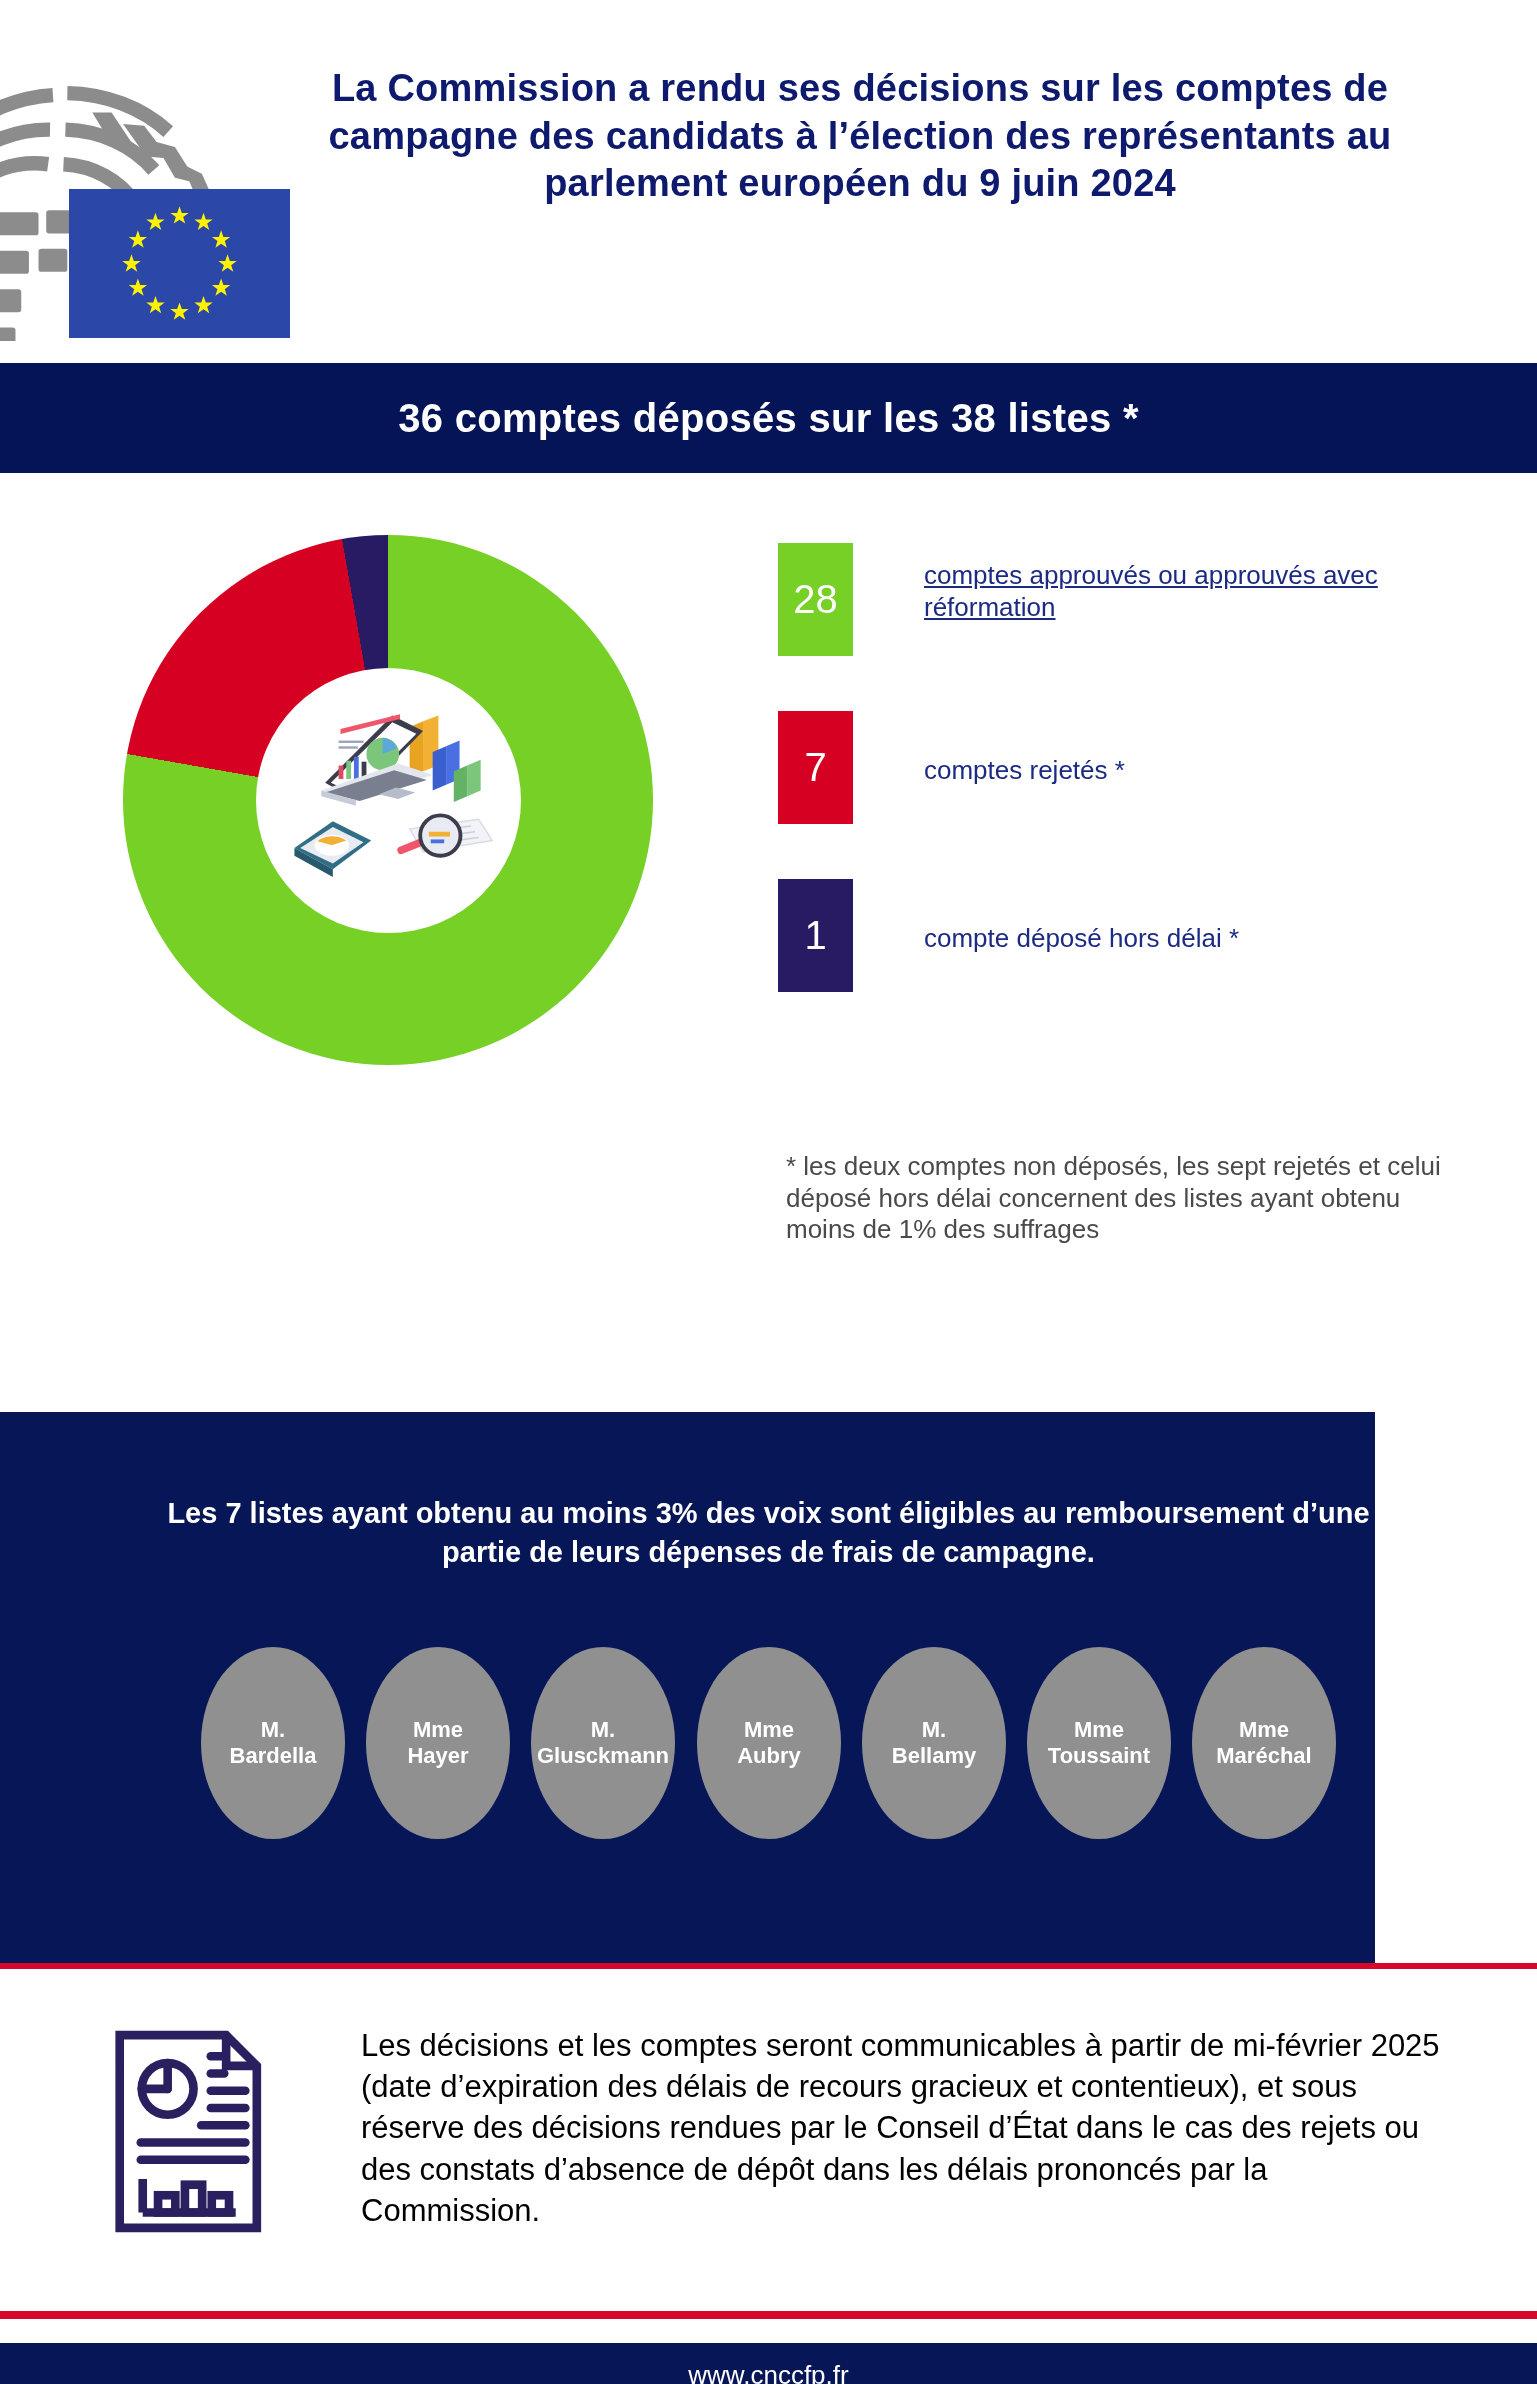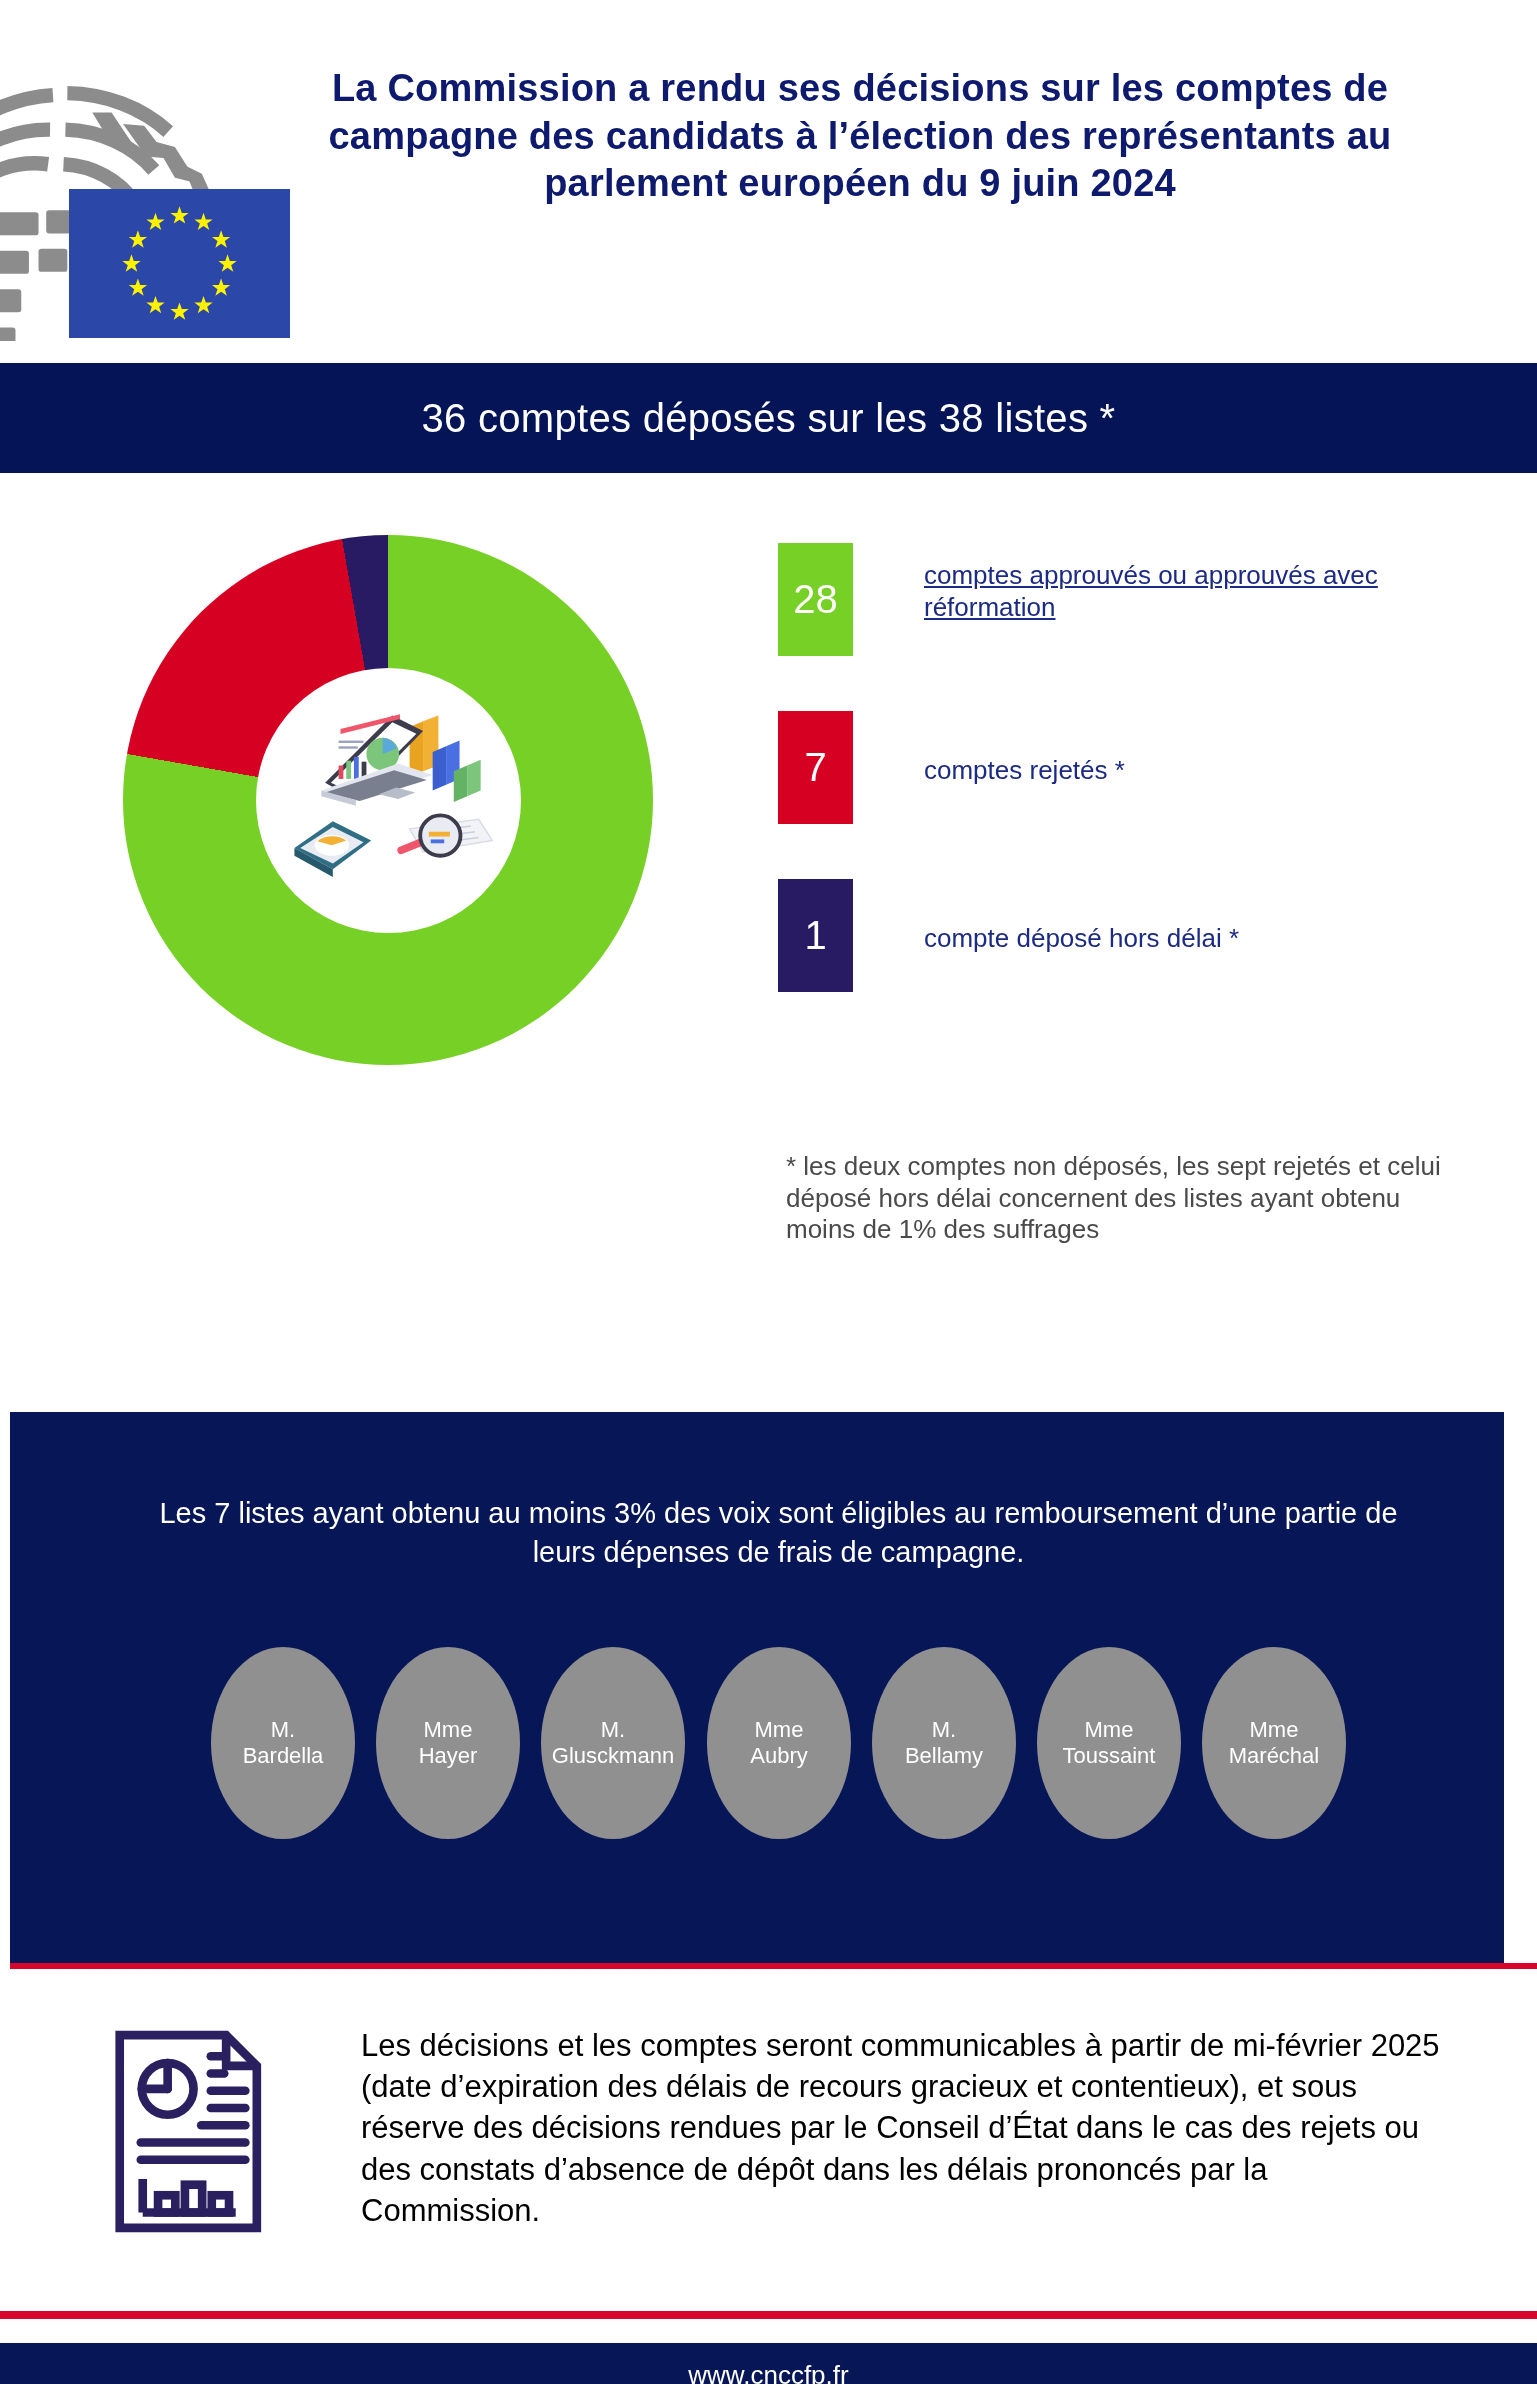--- a/index.html
+++ b/index.html
@@ -21,21 +21,21 @@
     position:absolute;left:317px;top:65px;width:1086px;
     text-align:center;color:#0D1A6E;
     font-size:38px;font-weight:bold;line-height:1.25;letter-spacing:0.2px;
   }
 
   
   .banner{
     position:absolute;left:0;top:363px;width:1537px;height:110px;
     background:#041457;display:flex;align-items:center;justify-content:center;
   }
-  .banner-text{color:#ffffff;font-size:40px;font-weight:400;letter-spacing:0.3px;}
+  .banner-text{color:#ffffff;font-size:40px;font-weight:700;letter-spacing:0.3px;}
 
   
   .chart-area{position:absolute;left:0;top:474px;width:1275px;height:939px;background:#ffffff;}
 
   .donut-wrap{position:absolute;left:123px;top:61px;width:530px;height:530px;}
   .donut{width:530px;height:530px;border-radius:50%;}
   .donut-hole{
     position:absolute;left:133px;top:133px;width:265px;height:265px;
     background:#ffffff;border-radius:50%;overflow:hidden;
   }
@@ -64,21 +64,21 @@
     border:8.6px solid #F0A733;border-radius:50%;
     display:flex;align-items:center;justify-content:center;
     color:#F0A733;font-size:54px;font-weight:bold;line-height:1;
     box-sizing:border-box;
   }
   .def-block{position:absolute;left:134px;top:1191px;width:596px;}
   .def-title{color:#0D1A6E;font-size:27px;font-weight:bold;line-height:1.2;}
   .def-body{color:#1B2A84;font-size:27px;line-height:1.17;}
 
   
-  .mid{position:absolute;left:10px;top:1412px;width:1494px;height:557px;background:#071657;}
+  .mid{position:absolute;left:0;top:1412px;width:1375px;height:557px;background:#071657;font-weight:bold;}
   .mid-text{
     position:absolute;left:144px;top:82px;width:1249px;text-align:center;
     color:#ffffff;font-size:29px;line-height:1.35;
   }
   .circles{position:absolute;left:0;top:235px;width:1537px;height:207px;}
   .circle{
     position:absolute;top:0;width:144px;height:192px;border-radius:50%;
     background:#909090;color:#ffffff;
     display:flex;align-items:center;justify-content:center;text-align:center;
     font-size:22px;line-height:1.2;

